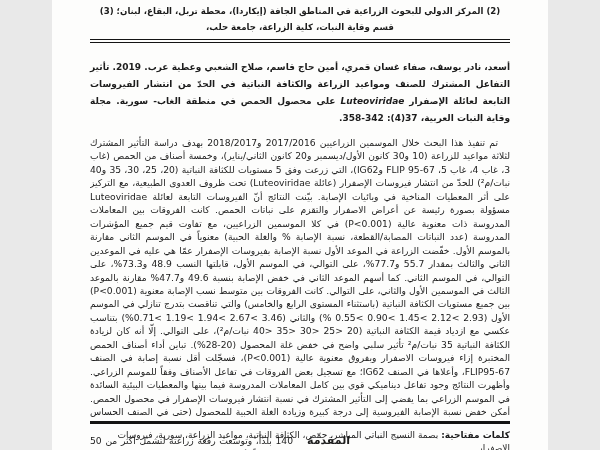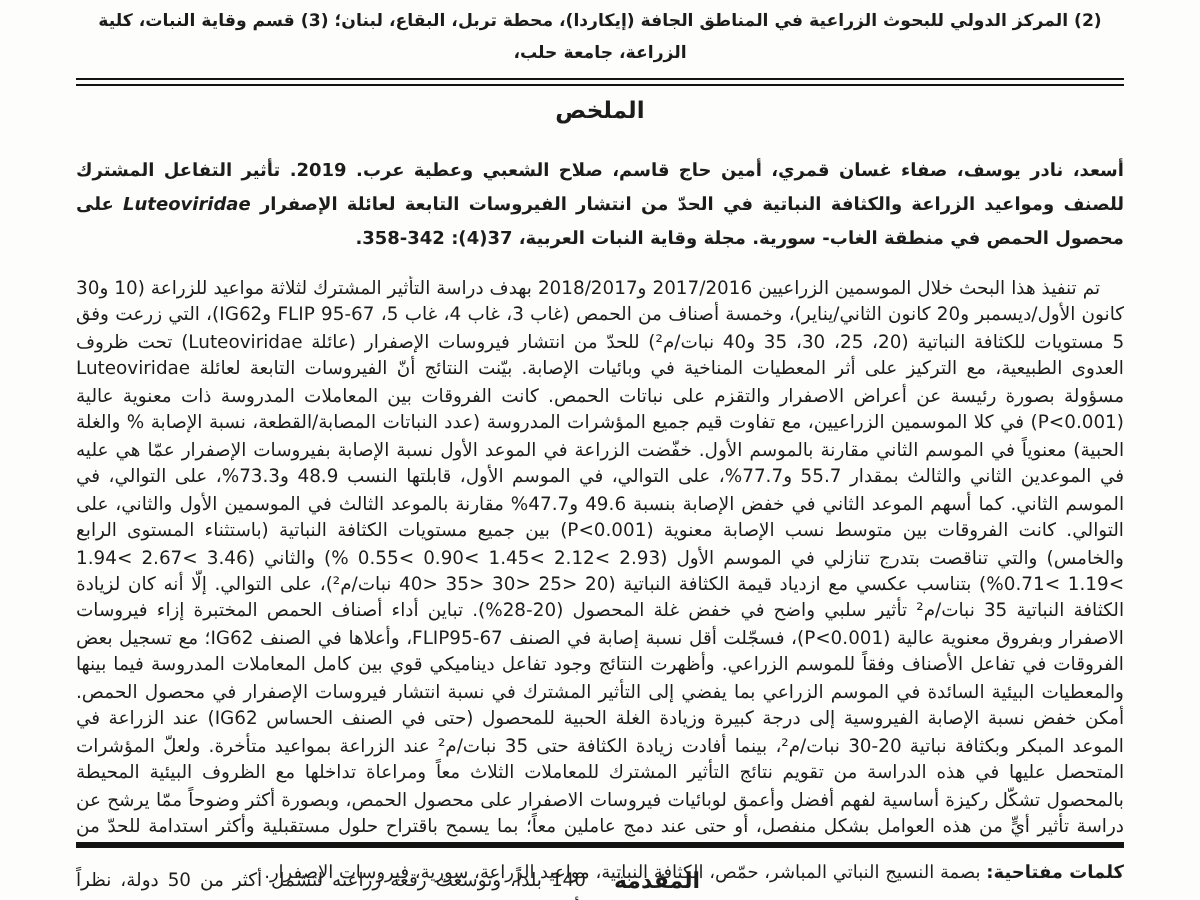--- a/index.html
+++ b/index.html
@@ -1,18 +1,18 @@
 <!DOCTYPE html>
 <html lang="ar" dir="rtl"><head>
 <meta charset="utf-8">
 <style>
   html,body { margin:0; padding:0; background:#e9e9e9; }
   .page {
     position:relative;
-    width:600px; height:450px;
+    width:496px; height:450px;
     margin:0 auto;
     background:#fdfdfc;
     color:#1c1c1c;
     font-family:"DejaVu Sans", sans-serif;
     direction:rtl;
     overflow:hidden;
     box-sizing:border-box;
     padding:3px 38px 0 38px;
   }
   .affiliations {
@@ -83,21 +83,20 @@
 <body>
 
 <div class="page">
 
   <div class="affiliations">
     <div>(2) المركز الدولي للبحوث الزراعية في المناطق الجافة (إيكاردا)، محطة تربل، البقاع، لبنان؛ (3) قسم وقاية النبات، كلية الزراعة، جامعة حلب،</div>
   </div>
 
   <div class="rule-double"></div>
 
-  <div class="abstract-heading">الملخص</div>
 
   <p class="citation"><span>أسعد، نادر يوسف، صفاء غسان قمري، أمين حاج قاسم، صلاح الشعبي وعطية عرب. 2019. تأثير التفاعل المشترك للصنف ومواعيد الزراعة والكثافة النباتية في الحدّ من انتشار الفيروسات التابعة لعائلة الإصفرار </span><span class="latin">Luteoviridae</span><span> على محصول الحمص في منطقة الغاب- سورية. مجلة وقاية النبات العربية، 37(4): 342-358.</span></p>
 
   <p class="abstract-body">تم تنفيذ هذا البحث خلال الموسمين الزراعيين 2017/2016 و2018/2017 بهدف دراسة التأثير المشترك لثلاثة مواعيد للزراعة (10 و30 كانون الأول/ديسمبر و20 كانون الثاني/يناير)، وخمسة أصناف من الحمص (غاب 3، غاب 4، غاب 5، FLIP 95-67 وIG62)، التي زرعت وفق 5 مستويات للكثافة النباتية (20، 25، 30، 35 و40 نبات/م²) للحدّ من انتشار فيروسات الإصفرار (عائلة Luteoviridae) تحت ظروف العدوى الطبيعية، مع التركيز على أثر المعطيات المناخية في وبائيات الإصابة. بيّنت النتائج أنّ الفيروسات التابعة لعائلة Luteoviridae مسؤولة بصورة رئيسة عن أعراض الاصفرار والتقزم على نباتات الحمص. كانت الفروقات بين المعاملات المدروسة ذات معنوية عالية (P&lt;0.001) في كلا الموسمين الزراعيين، مع تفاوت قيم جميع المؤشرات المدروسة (عدد النباتات المصابة/القطعة، نسبة الإصابة % والغلة الحبية) معنوياً في الموسم الثاني مقارنة بالموسم الأول. خفّضت الزراعة في الموعد الأول نسبة الإصابة بفيروسات الإصفرار عمّا هي عليه في الموعدين الثاني والثالث بمقدار 55.7 و77.7%، على التوالي، في الموسم الأول، قابلتها النسب 48.9 و73.3%، على التوالي، في الموسم الثاني. كما أسهم الموعد الثاني في خفض الإصابة بنسبة 49.6 و47.7% مقارنة بالموعد الثالث في الموسمين الأول والثاني، على التوالي. كانت الفروقات بين متوسط نسب الإصابة معنوية (P&lt;0.001) بين جميع مستويات الكثافة النباتية (باستثناء المستوى الرابع والخامس) والتي تناقصت بتدرج تنازلي في الموسم الأول (2.93 &gt;2.12 &gt;1.45 &gt;0.90 &gt;0.55 %) والثاني (3.46 &gt;2.67 &gt;1.94 &gt;1.19 &gt;0.71%) بتناسب عكسي مع ازدياد قيمة الكثافة النباتية (20 &lt;25 &lt;30 &lt;35 &lt;40 نبات/م²)، على التوالي. إلّا أنه كان لزيادة الكثافة النباتية 35 نبات/م² تأثير سلبي واضح في خفض غلة المحصول (20-28%). تباين أداء أصناف الحمص المختبرة إزاء فيروسات الاصفرار وبفروق معنوية عالية (P&lt;0.001)، فسجّلت أقل نسبة إصابة في الصنف FLIP95-67، وأعلاها في الصنف IG62؛ مع تسجيل بعض الفروقات في تفاعل الأصناف وفقاً للموسم الزراعي. وأظهرت النتائج وجود تفاعل ديناميكي قوي بين كامل المعاملات المدروسة فيما بينها والمعطيات البيئية السائدة في الموسم الزراعي بما يفضي إلى التأثير المشترك في نسبة انتشار فيروسات الإصفرار في محصول الحمص. أمكن خفض نسبة الإصابة الفيروسية إلى درجة كبيرة وزيادة الغلة الحبية للمحصول (حتى في الصنف الحساس IG62) عند الزراعة في الموعد المبكر وبكثافة نباتية 20-30 نبات/م²، بينما أفادت زيادة الكثافة حتى 35 نبات/م² عند الزراعة بمواعيد متأخرة. ولعلّ المؤشرات المتحصل عليها في هذه الدراسة من تقويم نتائج التأثير المشترك للمعاملات الثلاث معاً ومراعاة تداخلها مع الظروف البيئية المحيطة بالمحصول تشكّل ركيزة أساسية لفهم أفضل وأعمق لوبائيات فيروسات الاصفرار على محصول الحمص، وبصورة أكثر وضوحاً ممّا يرشح عن دراسة تأثير أيٍّ من هذه العوامل بشكل منفصل، أو حتى عند دمج عاملين معاً؛ بما يسمح باقتراح حلول مستقبلية وأكثر استدامة للحدّ من انتشار هذه الفيروسات.</p>
 
   <p class="keywords"><span class="label">كلمات مفتاحية:</span><span> بصمة النسيج النباتي المباشر، حمّص، الكثافة النباتية، مواعيد الزراعة، سورية، فيروسات الإصفرار.</span></p>
 
   <div class="bottom">
     <div class="rule-thick"></div>
     <div class="columns">

